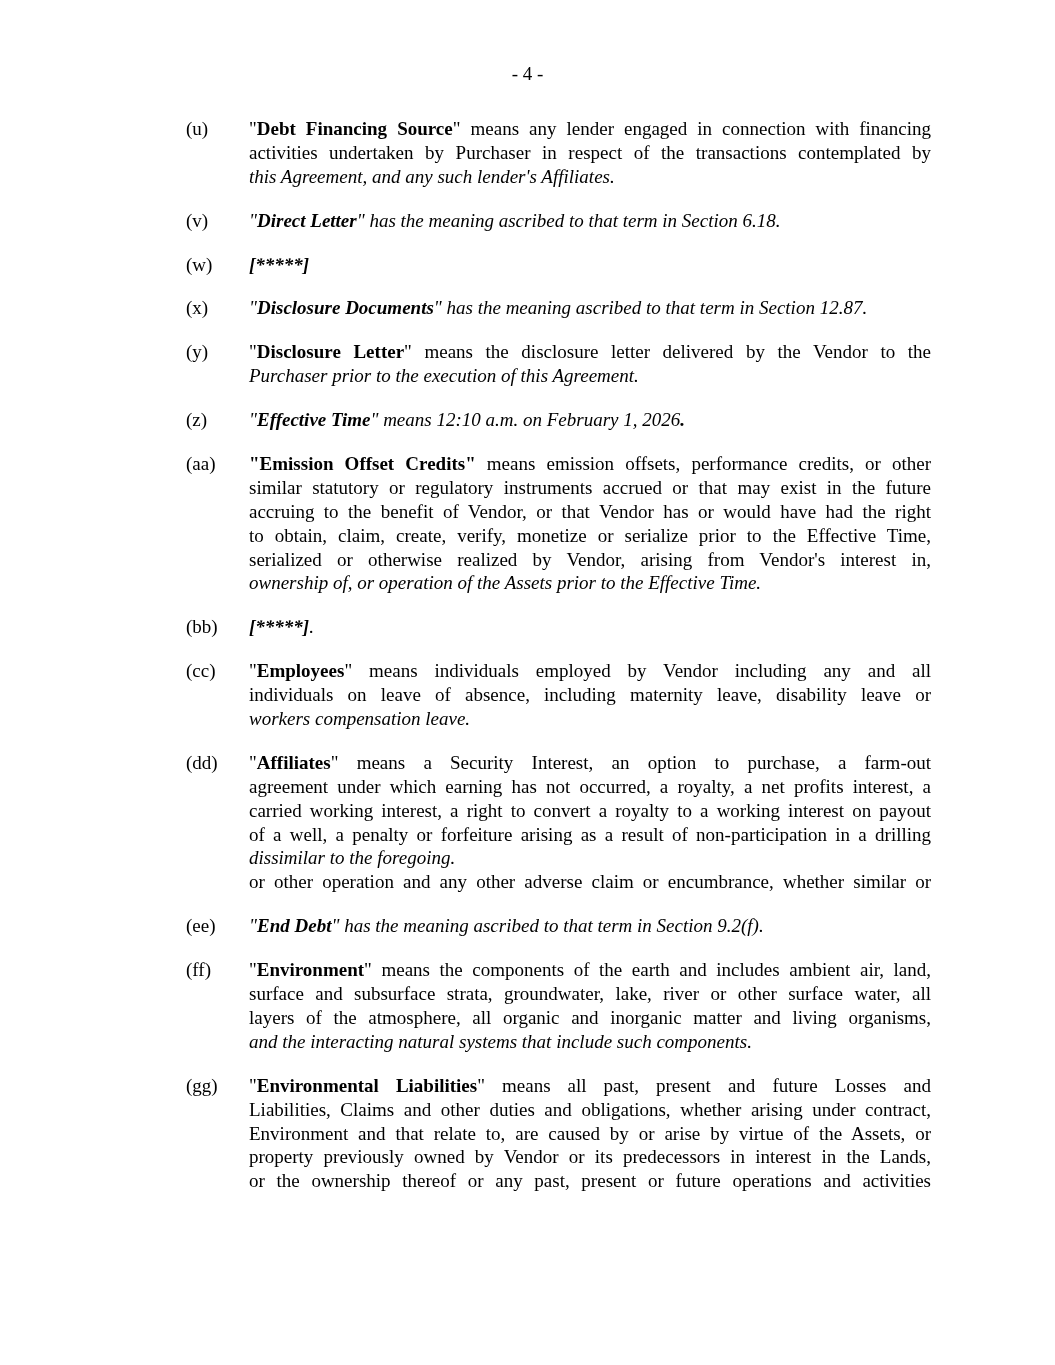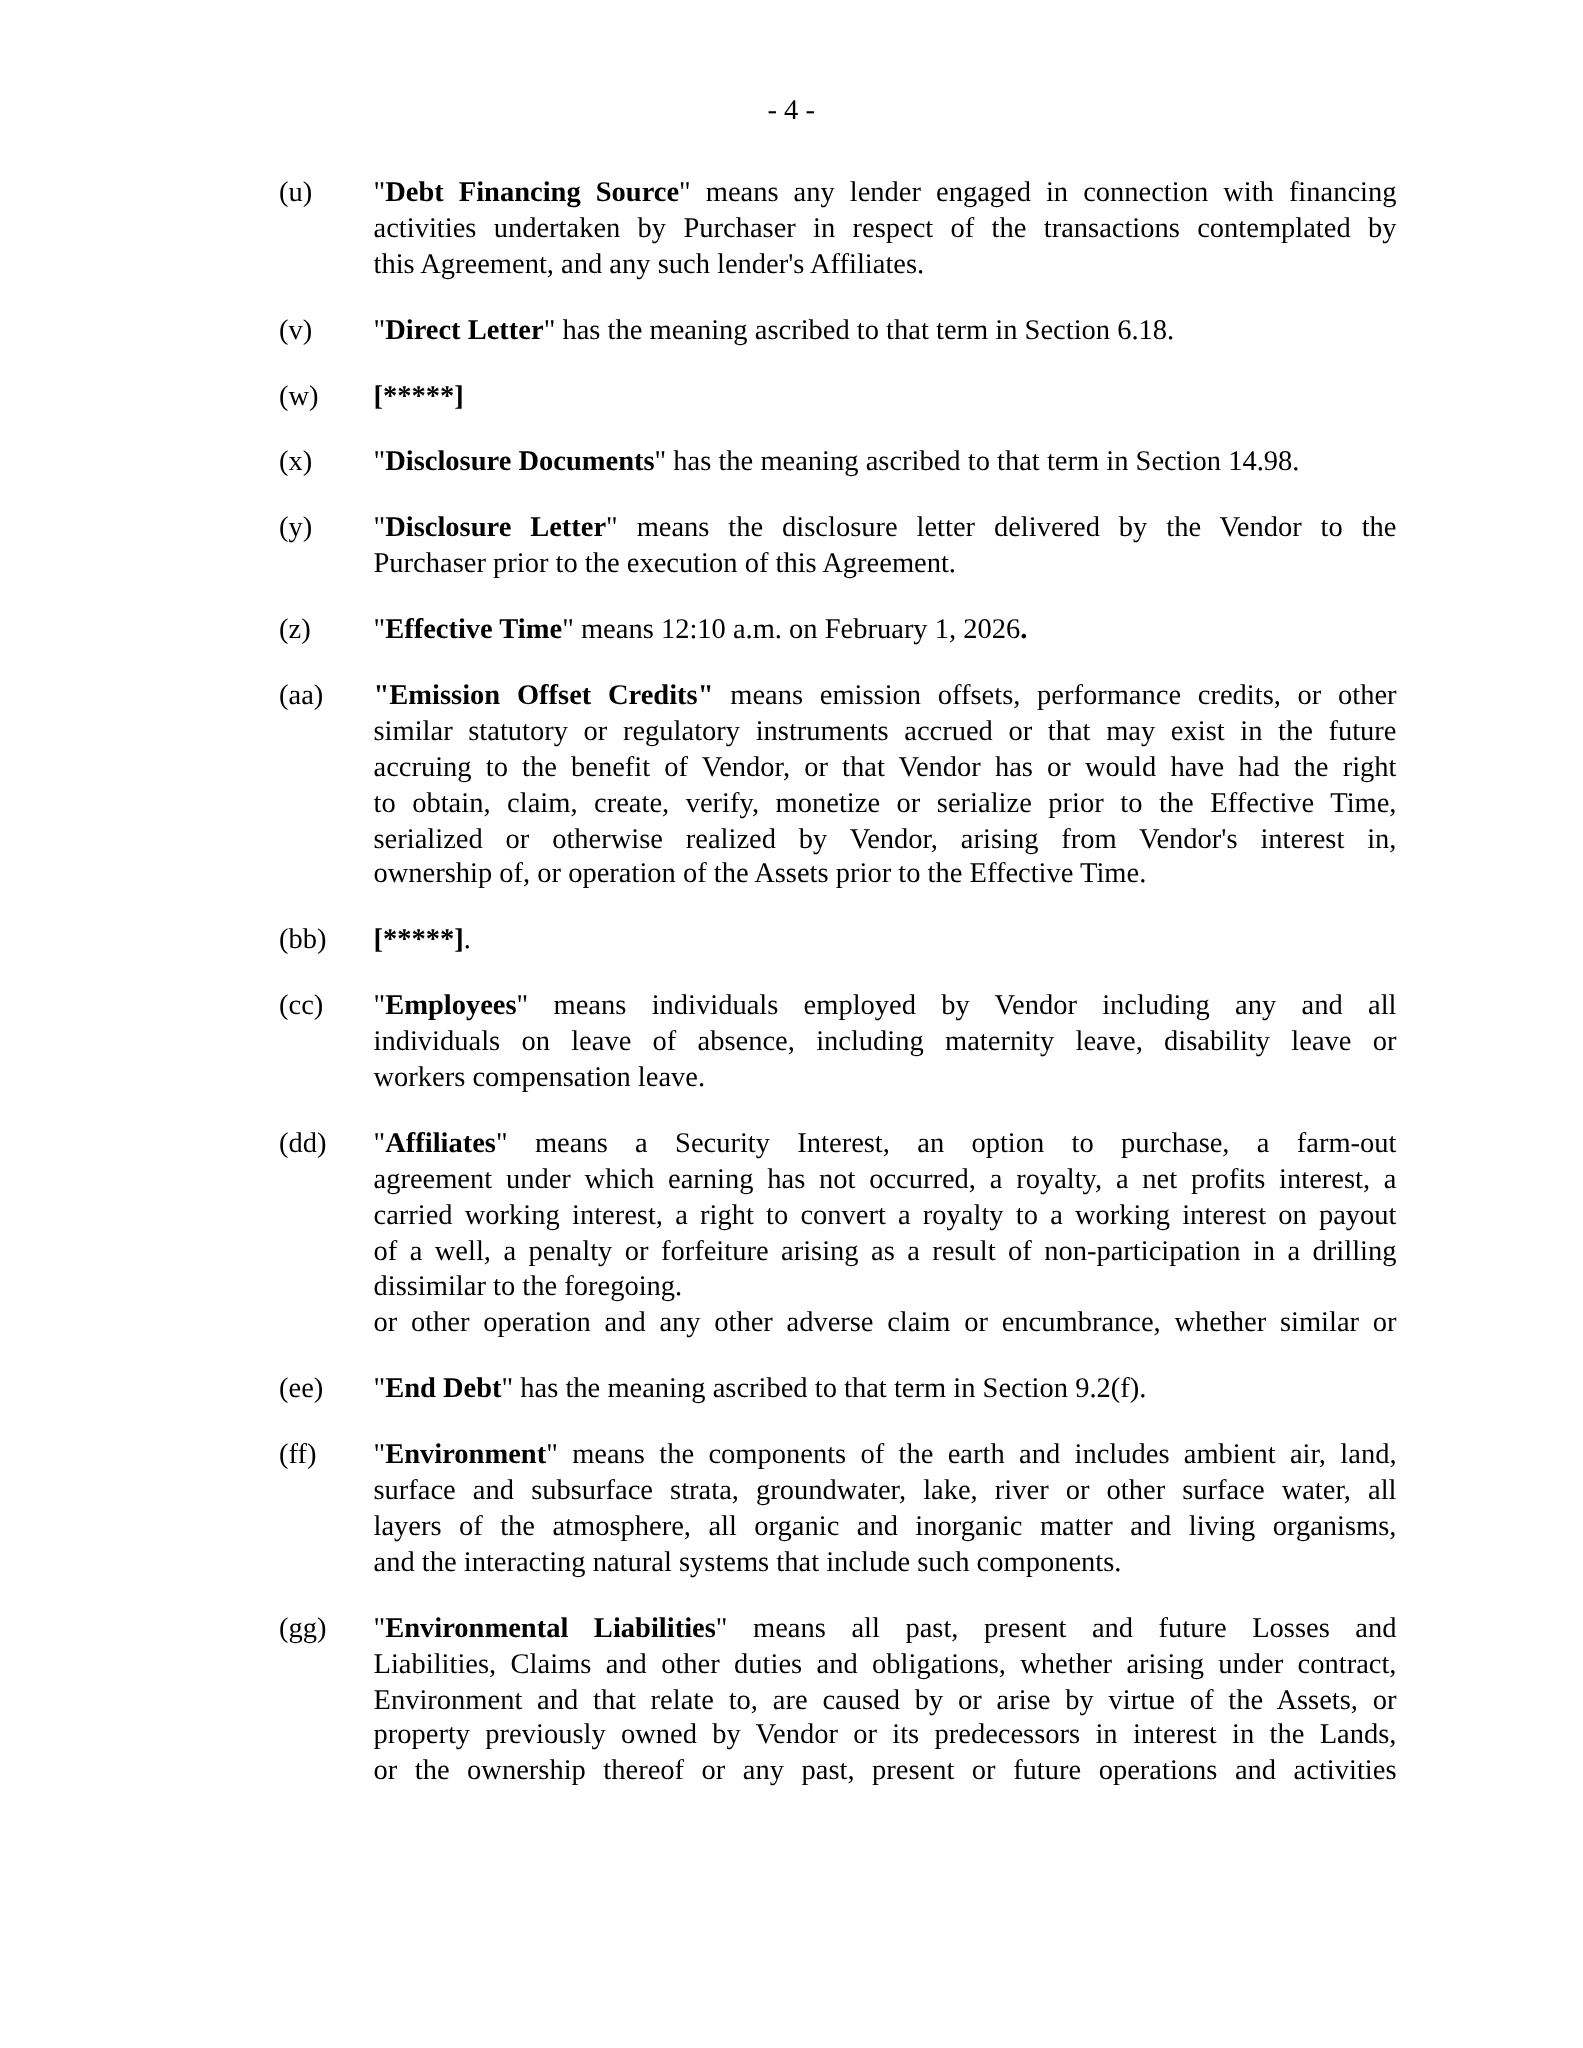--- a/index.html
+++ b/index.html
@@ -49,20 +49,21 @@
     display: block;
     line-height: 23.9px;
     height: 23.9px;
     white-space: nowrap;
     text-align: justify;
     text-align-last: justify;
   }
   .line.last {
     text-align: right;
     text-align-last: left;
+    font-style: italic;
   }
   .term { font-weight: bold; }
   .q { font-weight: normal; }
   .q-bold { font-weight: bold; }
 </style>
 </head>
 <body>
 
 <div class="page-number">- 4 -</div>
 
@@ -87,21 +88,21 @@
   <div class="def">
     <span class="def-label">(w)</span>
     <div class="def-body">
       <span class="line last"><span class="term">[*****]</span><span></span></span>
     </div>
   </div>
 
   <div class="def">
     <span class="def-label">(x)</span>
     <div class="def-body">
-      <span class="line last"><span class="q">"</span><span class="term">Disclosure Documents</span><span class="q">"</span> <span>has the meaning ascribed to that term in Section 14.98.</span></span>
+      <span class="line last"><span class="q">"</span><span class="term">Disclosure Documents</span><span class="q">"</span> <span>has the meaning ascribed to that term in Section 12.87.</span></span>
     </div>
   </div>
 
   <div class="def">
     <span class="def-label">(y)</span>
     <div class="def-body">
       <span class="line"><span class="q">"</span><span class="term">Disclosure Letter</span><span class="q">"</span> <span>means the disclosure letter delivered by the Vendor to the</span></span>
       <span class="line last">Purchaser prior to the execution of this Agreement.</span>
     </div>
   </div>

